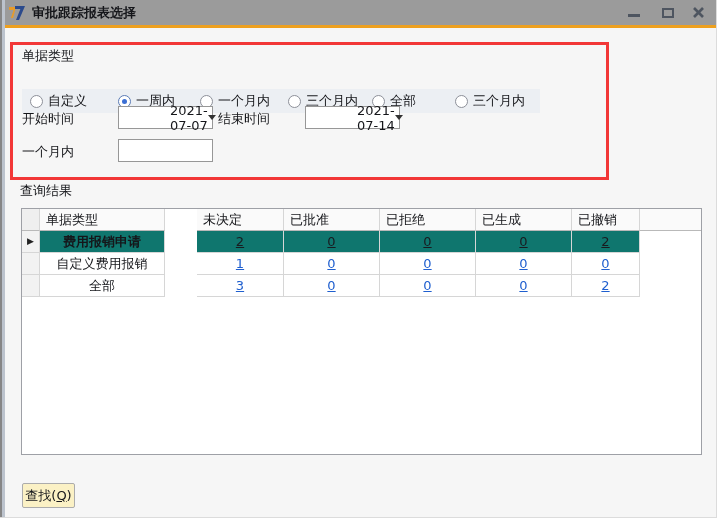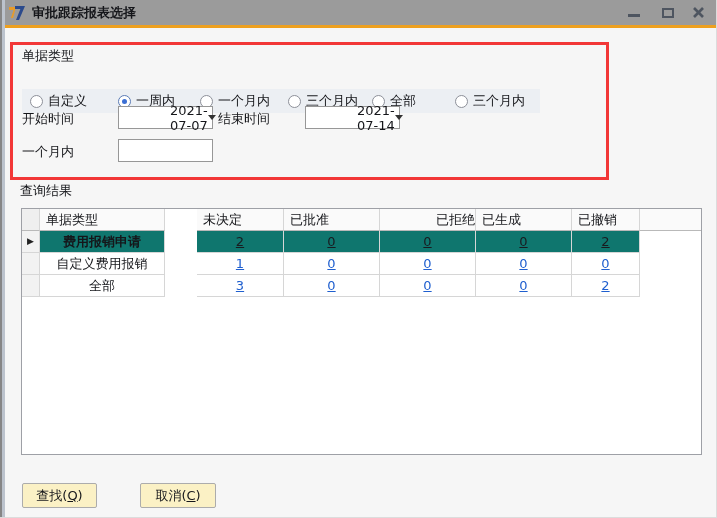--- a/index.html
+++ b/index.html
@@ -37,35 +37,35 @@
   .f-label{position:absolute;white-space:nowrap;}
   .select{position:absolute;width:95px;height:23px;background:#fff;border:1px solid #979797;display:flex;align-items:center;padding:0 4px 0 7px;}
   .sel-val{flex:1;font-size:13px;margin-left:44px;}
   .sel-arrow{width:0;height:0;border-left:4px solid transparent;border-right:4px solid transparent;border-top:5px solid #333;}
   .txt{position:absolute;left:118px;top:139px;width:95px;height:23px;border:1px solid #979797;background:#fff;font:13px "DejaVu Sans","Liberation Sans",sans-serif;padding:0 6px;outline:none;}
   
   .grid{position:absolute;left:21px;top:208px;width:681px;height:247px;border:1px solid #9EA0A6;background:#fff;overflow:hidden;}
   .g-row{display:flex;width:100%;height:22px;}
   .gc{flex:0 0 auto;height:22px;border-right:1px solid #D6D6D6;border-bottom:1px solid #D6D6D6;line-height:21px;overflow:hidden;white-space:nowrap;}
   .w-sel{width:18px;background:#F2F2F2;}
-  .w1{width:125px;} .w2{width:87px;margin-left:32px;} .w3{width:96px;} .w4{width:96px;text-align:right;} .w5{width:96px;} .w6{width:68px;}
+  .w1{width:125px;} .w2{width:87px;margin-left:32px;} .w3{width:96px;} .w4{width:96px;} .w5{width:96px;} .w6{width:68px;}
   .w-fill{flex:1 1 auto;border-right:none;border-bottom:none;}
   .g-header .gc{background:#FAFAFA;border-bottom:1px solid #B9B9B9;padding-left:6px;}
   .g-header .w-sel{background:#EFEFEF;padding-left:0;}
   .g-header .w-fill{border-bottom:1px solid #B9B9B9;}
   .g-data .gc{text-align:center;}
   .g-data .w-fill{border-bottom:none;background:#fff;}
   .row-sel .gc:not(.w-sel):not(.w-fill){background:#0f766e;}
   .row-sel .w1{font-weight:bold;}
   .ind{font-size:9px;color:#222;line-height:21px;display:block;text-align:center;}
   a.cnt{color:#1F5FCF;text-decoration:underline;cursor:pointer;}
   .row-sel a.cnt{color:#191b20;}
   
   .btn{position:absolute;top:483px;height:25px;background:#FBF1C5;border:1px solid #ACACAC;border-radius:2px;font:13px "DejaVu Sans","Liberation Sans",sans-serif;color:#15161a;padding:0;cursor:default;}
-  .btn-find{left:22px;width:75px;}
+  .btn-find{left:22px;width:53px;}
   .btn-cancel{left:140px;width:76px;}
   .u{text-decoration:underline;}
 </style>
 </head>
 <body>
 
 <div class="window">
 
   <div class="titlebar">
     <span class="app-icon">
@@ -178,17 +178,16 @@
       <div class="gc w2"><a class="cnt">3</a></div>
       <div class="gc w3"><a class="cnt">0</a></div>
       <div class="gc w4"><a class="cnt">0</a></div>
       <div class="gc w5"><a class="cnt">0</a></div>
       <div class="gc w6"><a class="cnt">2</a></div>
       <div class="gc w-fill"></div>
     </div>
   </div>
 
   <button class="btn btn-find"><span>查找(</span><span class="u">Q</span><span>)</span></button>
-  <button class="btn btn-cancel"><span>取消(</span><span class="u">C</span><span>)</span></button>
 
   <div class="edge-a"></div>
   <div class="edge-b"></div>
 </div>
 
 </body></html>

